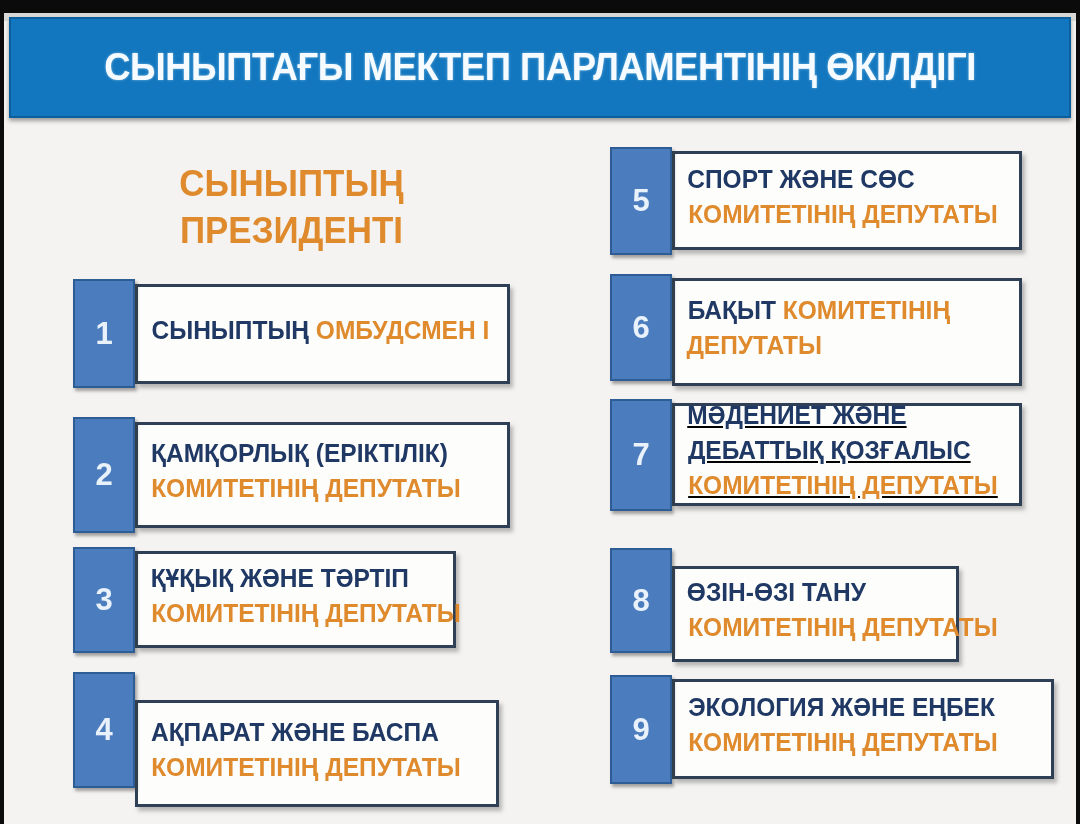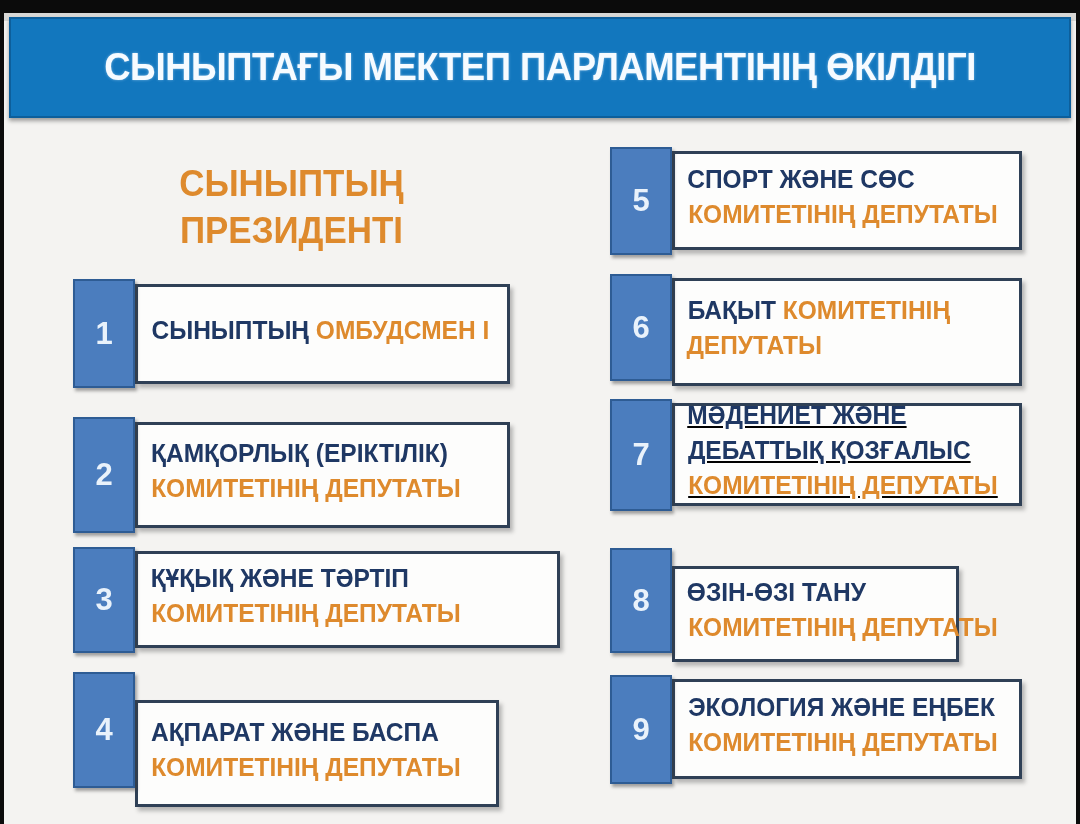--- a/index.html
+++ b/index.html
@@ -91,21 +91,21 @@
   <div class="item">
     <div class="tab" style="left: 69px; top: 404px; width: 62px; height: 116px;">2</div>
     <div class="box" style="left: 131px; top: 409px; width: 375px; height: 106px;">
           <div class="line"><span class="seg-navy">ҚАМҚОРЛЫҚ (ЕРІКТІЛІК)</span></div>
           <div class="line"><span class="seg-orange">КОМИТЕТІНІҢ ДЕПУТАТЫ</span></div>
         </div>
   </div>
 
   <div class="item">
     <div class="tab" style="left: 69px; top: 534px; width: 62px; height: 106px;">3</div>
-    <div class="box" style="left: 131px; top: 538px; width: 425px; height: 97px;">
+    <div class="box" style="left: 131px; top: 538px; width: 321px; height: 97px;">
           <div class="line"><span class="seg-navy">ҚҰҚЫҚ ЖӘНЕ ТӘРТІП</span></div>
           <div class="line"><span class="seg-orange">КОМИТЕТІНІҢ ДЕПУТАТЫ</span></div>
         </div>
   </div>
 
   <div class="item">
     <div class="tab" style="left: 69px; top: 659px; width: 62px; height: 116px;">4</div>
     <div class="box" style="left: 131px; top: 663px; width: 364px; height: 107px; margin-top: 24px;">
           <div class="line"><span class="seg-navy">АҚПАРАТ ЖӘНЕ БАСПА</span></div>
           <div class="line"><span class="seg-orange">КОМИТЕТІНІҢ ДЕПУТАТЫ</span></div>
@@ -140,19 +140,19 @@
   <div class="item">
     <div class="tab" style="left: 606px; top: 535px; width: 62px; height: 105px;">8</div>
     <div class="box" style="left: 668px; top: 553px; width: 287px; height: 96px;">
           <div class="line"><span class="seg-navy">ӨЗІН-ӨЗІ ТАНУ</span></div>
           <div class="line"><span class="seg-orange">КОМИТЕТІНІҢ ДЕПУТАТЫ</span></div>
         </div>
   </div>
 
   <div class="item">
     <div class="tab" style="left: 606px; top: 662px; width: 62px; height: 109px;">9</div>
-    <div class="box" style="left: 668px; top: 666px; width: 350px; height: 100px;">
+    <div class="box" style="left: 668px; top: 666px; width: 382px; height: 100px;">
           <div class="line"><span class="seg-navy">ЭКОЛОГИЯ ЖӘНЕ ЕҢБЕК</span></div>
           <div class="line"><span class="seg-orange">КОМИТЕТІНІҢ ДЕПУТАТЫ</span></div>
         </div>
   </div>
 </div>
 </div>
 
 </body></html>

